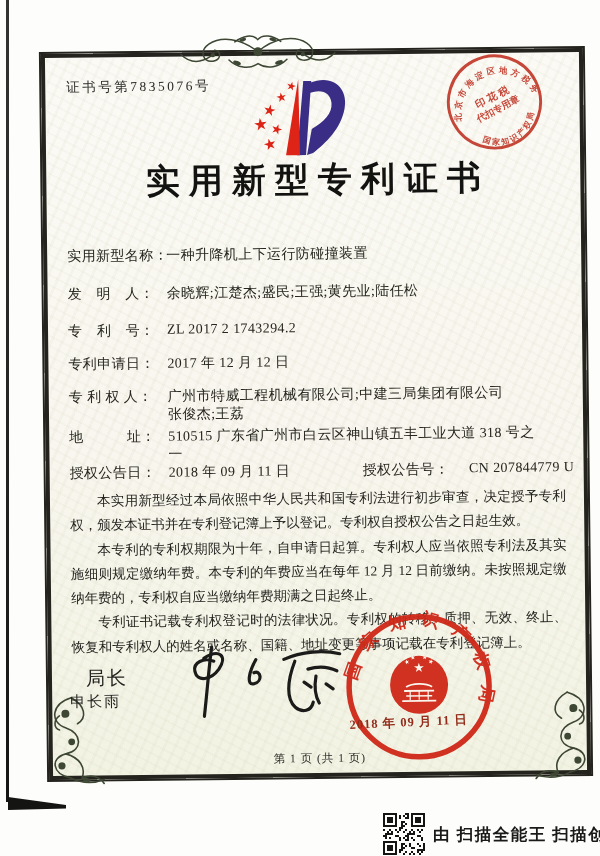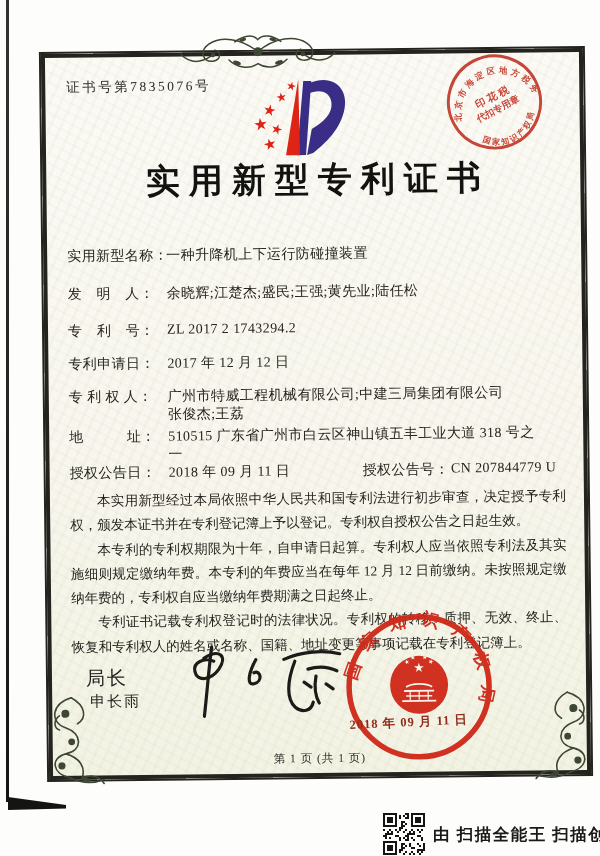--- a/index.html
+++ b/index.html
@@ -31,28 +31,28 @@
   .cert-no{left:25px;top:25px;font-size:13.5px;letter-spacing:2.5px;color:#2b2b27;white-space:nowrap;}
   .logo{left:204px;top:20px;width:102px;height:92px;}
   .tax-stamp{left:404px;top:4px;width:98px;height:98px;transform:rotate(-27deg);opacity:.93;}
   .title{left:0;width:100%;top:106px;text-align:center;font-size:34px;font-weight:bold;
     letter-spacing:9px;text-indent:9px;color:#121210;white-space:nowrap;}
   
   .frow{left:24px;font-size:14px;color:#26261f;white-space:nowrap;letter-spacing:.4px;}
   .lab{display:inline-block;width:99px;vertical-align:top;}
   .cont{left:123px;font-size:14px;color:#26261f;white-space:nowrap;letter-spacing:.4px;}
   .grant-no-group{position:absolute;left:293px;top:0;white-space:nowrap;}
-  .grant-no-group .lab{width:auto;margin-right:2px;}
+  .grant-no-group .lab{width:auto;margin-right:20px;}
   
   .paras{left:24px;top:436px;width:496px;font-size:13.5px;line-height:24.3px;
     text-align:justify;color:#201f1b;}
   .paras p{margin:0;text-indent:2em;}
   
   .director-title{left:38px;top:612px;font-size:19px;letter-spacing:2px;color:#232320;}
-  .director-name{left:42px;top:639px;font-size:15px;letter-spacing:2px;color:#232320;}
+  .director-name{left:22px;top:639px;font-size:15px;letter-spacing:2px;color:#232320;}
   .sig{left:126px;top:590px;width:180px;height:84px;}
   .seal{left:294px;top:560px;width:154px;height:154px;opacity:.95;}
   .seal-date{left:301px;top:663px;width:190px;font-size:12.5px;font-weight:bold;
     color:#932c1b;letter-spacing:1px;transform:rotate(-2deg);white-space:nowrap;}
   .page-indicator{left:0;width:100%;top:700px;text-align:center;font-size:11.5px;
     letter-spacing:1px;color:#2a2a26;}
   
   .orn-top{left:136px;top:-22px;width:162px;height:44px;}
   .corner{width:64px;height:94px;bottom:-8px;}
   .corner.left{left:-7px;}

